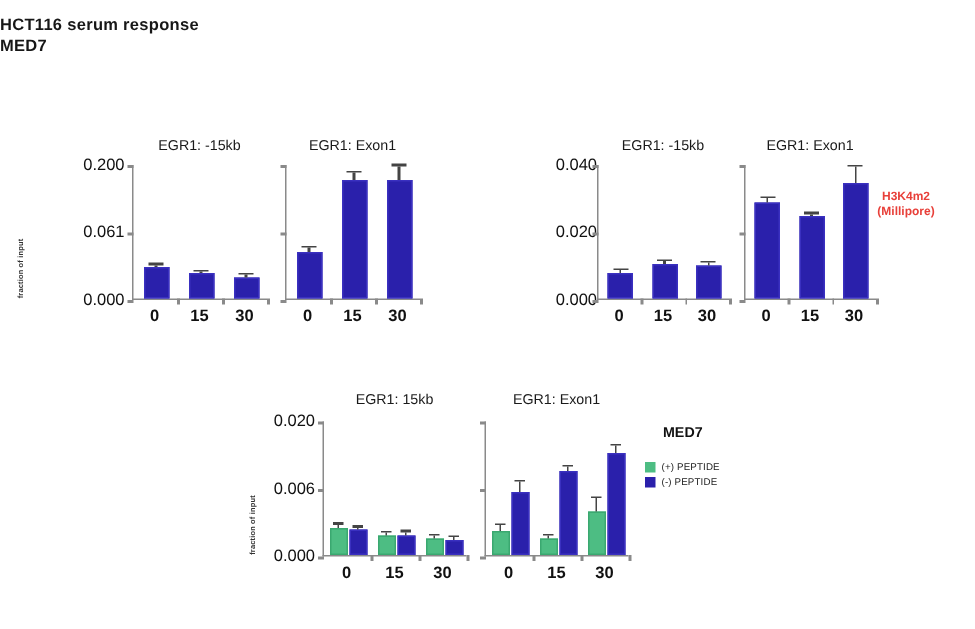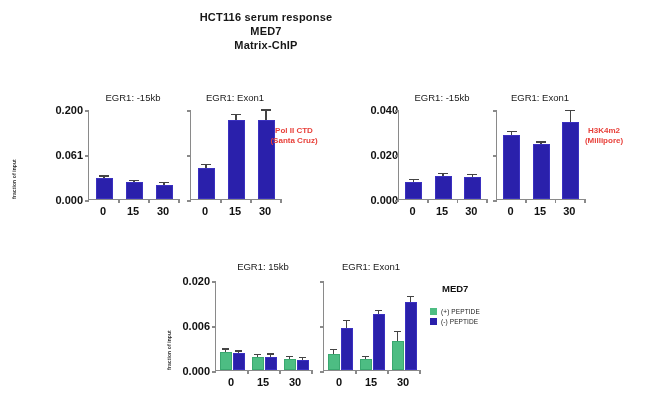--- a/index.html
+++ b/index.html
@@ -19,21 +19,21 @@
     position: absolute;
     inset: 0;
   }
 
   
   .title-block {
     position: absolute;
     top: 10px;
     left: 0;
     width: 532px;
-    text-align: center;
+    text-align: left;
   }
   .title-line {
     font-size: 11px;
     font-weight: bold;
     letter-spacing: 0.2px;
     line-height: 14px;
     color: #171717;
   }
 
   
@@ -45,21 +45,21 @@
     width: 100%;
     height: 100%;
   }
 
   
   .ytick {
     position: absolute;
     right: 0;
     transform: translateY(-50%);
     font-size: 11px;
-    font-weight: bold;
+    font-weight: normal;
     color: #111;
     white-space: nowrap;
     text-align: left;
   }
   .ytitle {
     position: absolute;
     font-size: 5px;
     font-weight: bold;
     color: #333;
     white-space: nowrap;
@@ -172,21 +172,20 @@
   }
 </style>
 </head>
 <body>
 
 <div class="figure">
 
   <div class="title-block">
     <div class="title-line">HCT116 serum response</div>
     <div class="title-line">MED7</div>
-    <div class="title-line">Matrix-ChIP</div>
   </div>
 
   <div class="panel" id="panel-polii" style="left:0px; top:88px; width:330px; height:140px;">
     <div class="panel-inner">
       <div class="ytitle" style="left:-16px; top:88px; width:60px; text-align:center;">fraction of input</div>
       <div id="polii-yticks">
           <div class="ytick" style="top: 22px; right: 247px;">0.200</div>
           <div class="ytick" style="top: 67px; right: 247px;">0.061</div>
           <div class="ytick" style="top: 112px; right: 247px;">0.000</div>
         </div>
@@ -227,24 +226,20 @@
             <div class="xtick-mark" style="left: 59px;"></div>
             <div class="bar navy" style="left: 66.5px; width: 17px; height: 78.5455px;"></div>
             <div class="errbar" style="left: 74.4px; bottom: 78.5455px; height: 9.81818px;"></div>
             <div class="errcap" style="left: 69.9px; width: 10.2px; bottom: 88.3636px;"></div>
             <div class="xtick-mark" style="left: 89px;"></div>
           </div>
           <div class="xlabel" style="left: 205px; top: 117px;">0</div>
           <div class="xlabel" style="left: 235px; top: 117px;">15</div>
           <div class="xlabel" style="left: 265px; top: 117px;">30</div>
         </div>
-      <div class="annot" style="left:258px; top:38px; width:72px;">
-        <div>Pol II CTD</div>
-        <div>(Santa Cruz)</div>
-      </div>
     </div>
   </div>
 
   <div class="panel" id="panel-h3k4m2" style="left:330px; top:88px; width:320px; height:140px;">
     <div class="panel-inner">
       <div id="h3k4m2-yticks">
           <div class="ytick" style="top: 22px; right: 252px;">0.040</div>
           <div class="ytick" style="top: 67px; right: 252px;">0.020</div>
           <div class="ytick" style="top: 112px; right: 252px;">0.000</div>
         </div>

